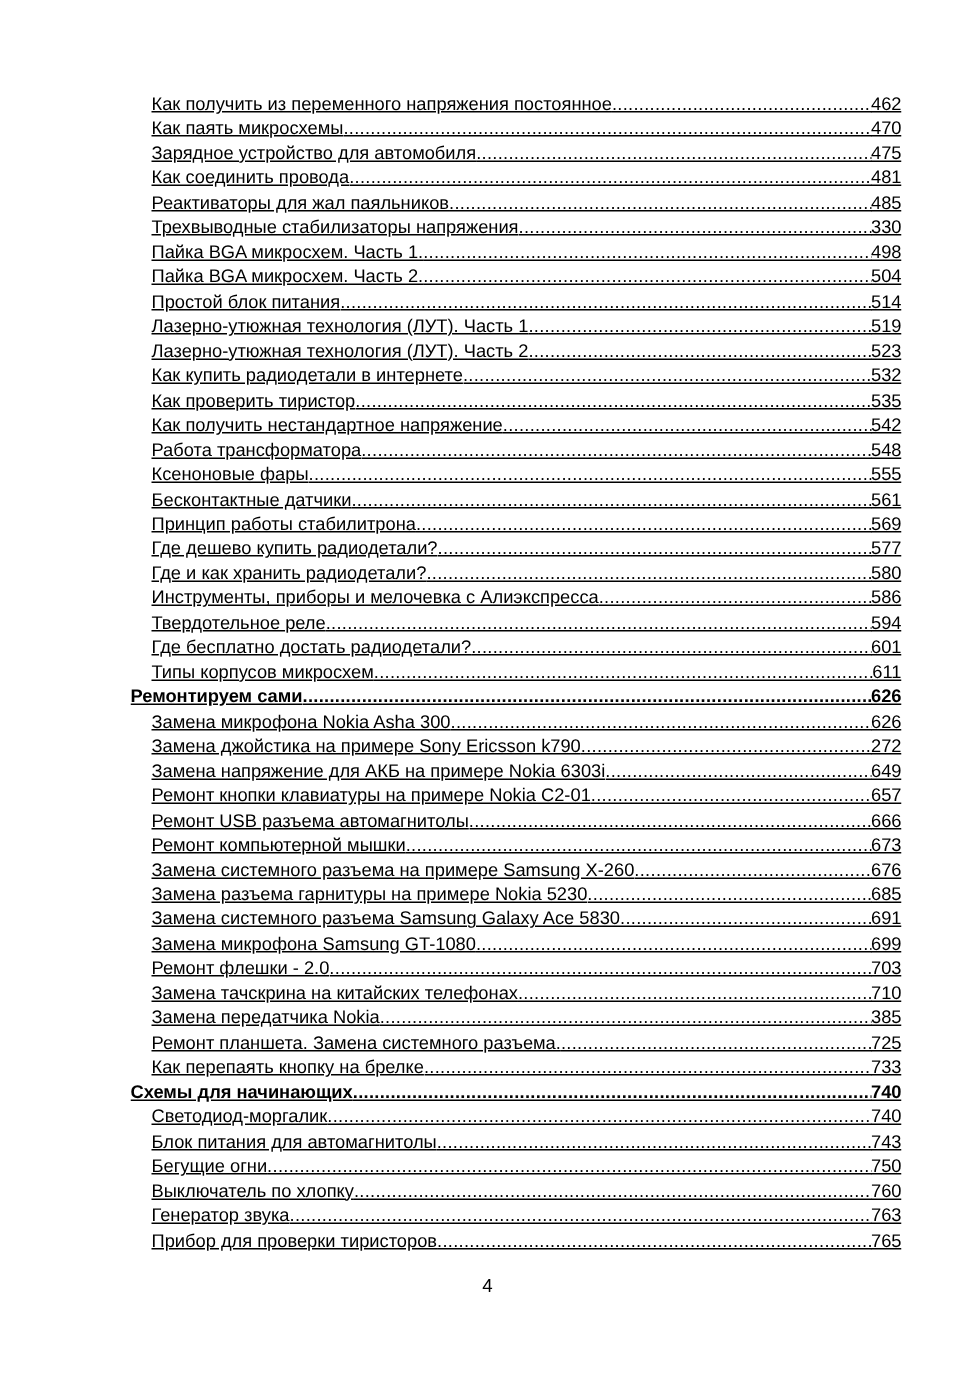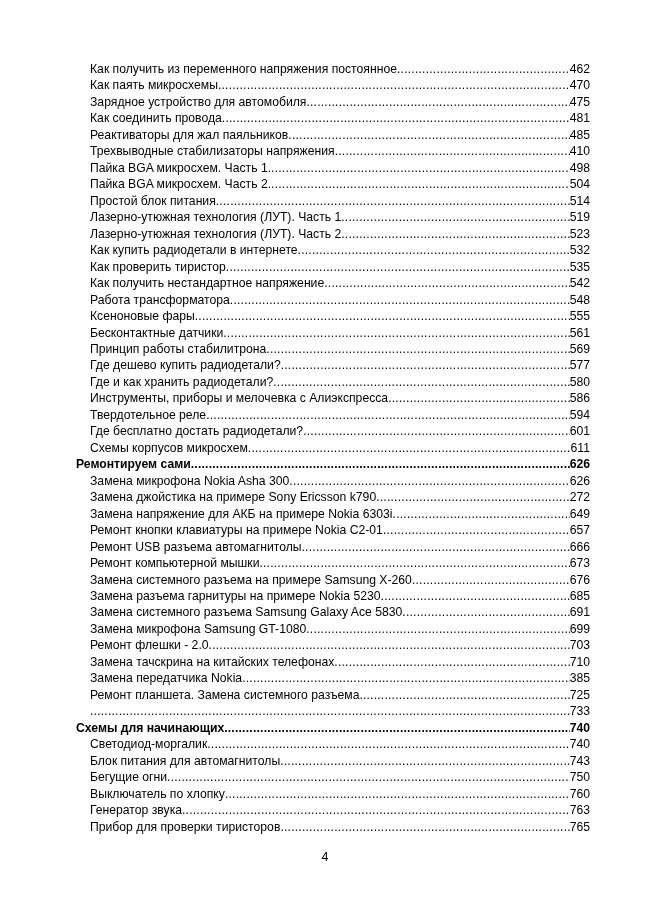--- a/index.html
+++ b/index.html
@@ -1,18 +1,18 @@
 <!DOCTYPE html>
 <html><head>
 <meta charset="utf-8">
 <style>
   html, body { margin: 0; padding: 0; background: #ffffff; }
   body { width: 650px; height: 919px; position: relative; overflow: hidden;
          font-family: "Liberation Sans", sans-serif; color: #000; }
-  .toc { position: absolute; left: 76px; top: 61px; width: 514px; }
+  .toc { position: absolute; left: 87px; top: 61px; width: 514px; text-decoration: underline; }
   .row { display: flex; align-items: baseline; height: 16.47px; line-height: 16.47px;
          font-size: 12.2px; white-space: nowrap; overflow: hidden; }
   .row.item { padding-left: 14px; }
   .row.section { font-weight: bold; align-items: flex-end; }
   .row .title { flex: 0 0 auto; }
   .row .leader { flex: 1 1 auto; overflow: hidden; min-width: 6px; }
   .row .leader::after { content: "........................................................................................................................................................................................................"; letter-spacing: 0.2px; font-weight: normal; }
   .row.section .leader::after { font-weight: bold; }
   .row .page { flex: 0 0 auto; font-weight: normal; }
   .row.section .page { font-weight: bold; }
@@ -44,21 +44,21 @@
       <span class="page">481</span>
     </div>
     <div class="row item">
       <span class="title">Реактиваторы для жал паяльников</span>
       <span class="leader"></span>
       <span class="page">485</span>
     </div>
     <div class="row item">
       <span class="title">Трехвыводные стабилизаторы напряжения </span>
       <span class="leader"></span>
-      <span class="page">410</span>
+      <span class="page">330</span>
     </div>
     <div class="row item">
       <span class="title">Пайка BGA микросхем. Часть 1.</span>
       <span class="leader"></span>
       <span class="page">498</span>
     </div>
     <div class="row item">
       <span class="title">Пайка BGA микросхем. Часть 2.</span>
       <span class="leader"></span>
       <span class="page">504</span>
@@ -132,21 +132,21 @@
       <span class="title">Твердотельное реле </span>
       <span class="leader"></span>
       <span class="page">594</span>
     </div>
     <div class="row item">
       <span class="title">Где бесплатно достать радиодетали? </span>
       <span class="leader"></span>
       <span class="page">601</span>
     </div>
     <div class="row item">
-      <span class="title">Схемы корпусов микросхем </span>
+      <span class="title">Типы корпусов микросхем </span>
       <span class="leader"></span>
       <span class="page">611</span>
     </div>
     <div class="row section">
       <span class="title">Ремонтируем сами</span>
       <span class="leader"></span>
       <span class="page">626</span>
     </div>
     <div class="row item">
       <span class="title">Замена микрофона Nokia Asha 300</span>
@@ -212,20 +212,21 @@
       <span class="title">Замена передатчика Nokia </span>
       <span class="leader"></span>
       <span class="page">385</span>
     </div>
     <div class="row item">
       <span class="title">Ремонт планшета. Замена системного разъема.</span>
       <span class="leader"></span>
       <span class="page">725</span>
     </div>
     <div class="row item">
+      <span class="title">Как перепаять кнопку на брелке</span>
       <span class="leader"></span>
       <span class="page">733</span>
     </div>
     <div class="row section">
       <span class="title">Схемы для начинающих </span>
       <span class="leader"></span>
       <span class="page">740</span>
     </div>
     <div class="row item">
       <span class="title">Светодиод-моргалик</span>

